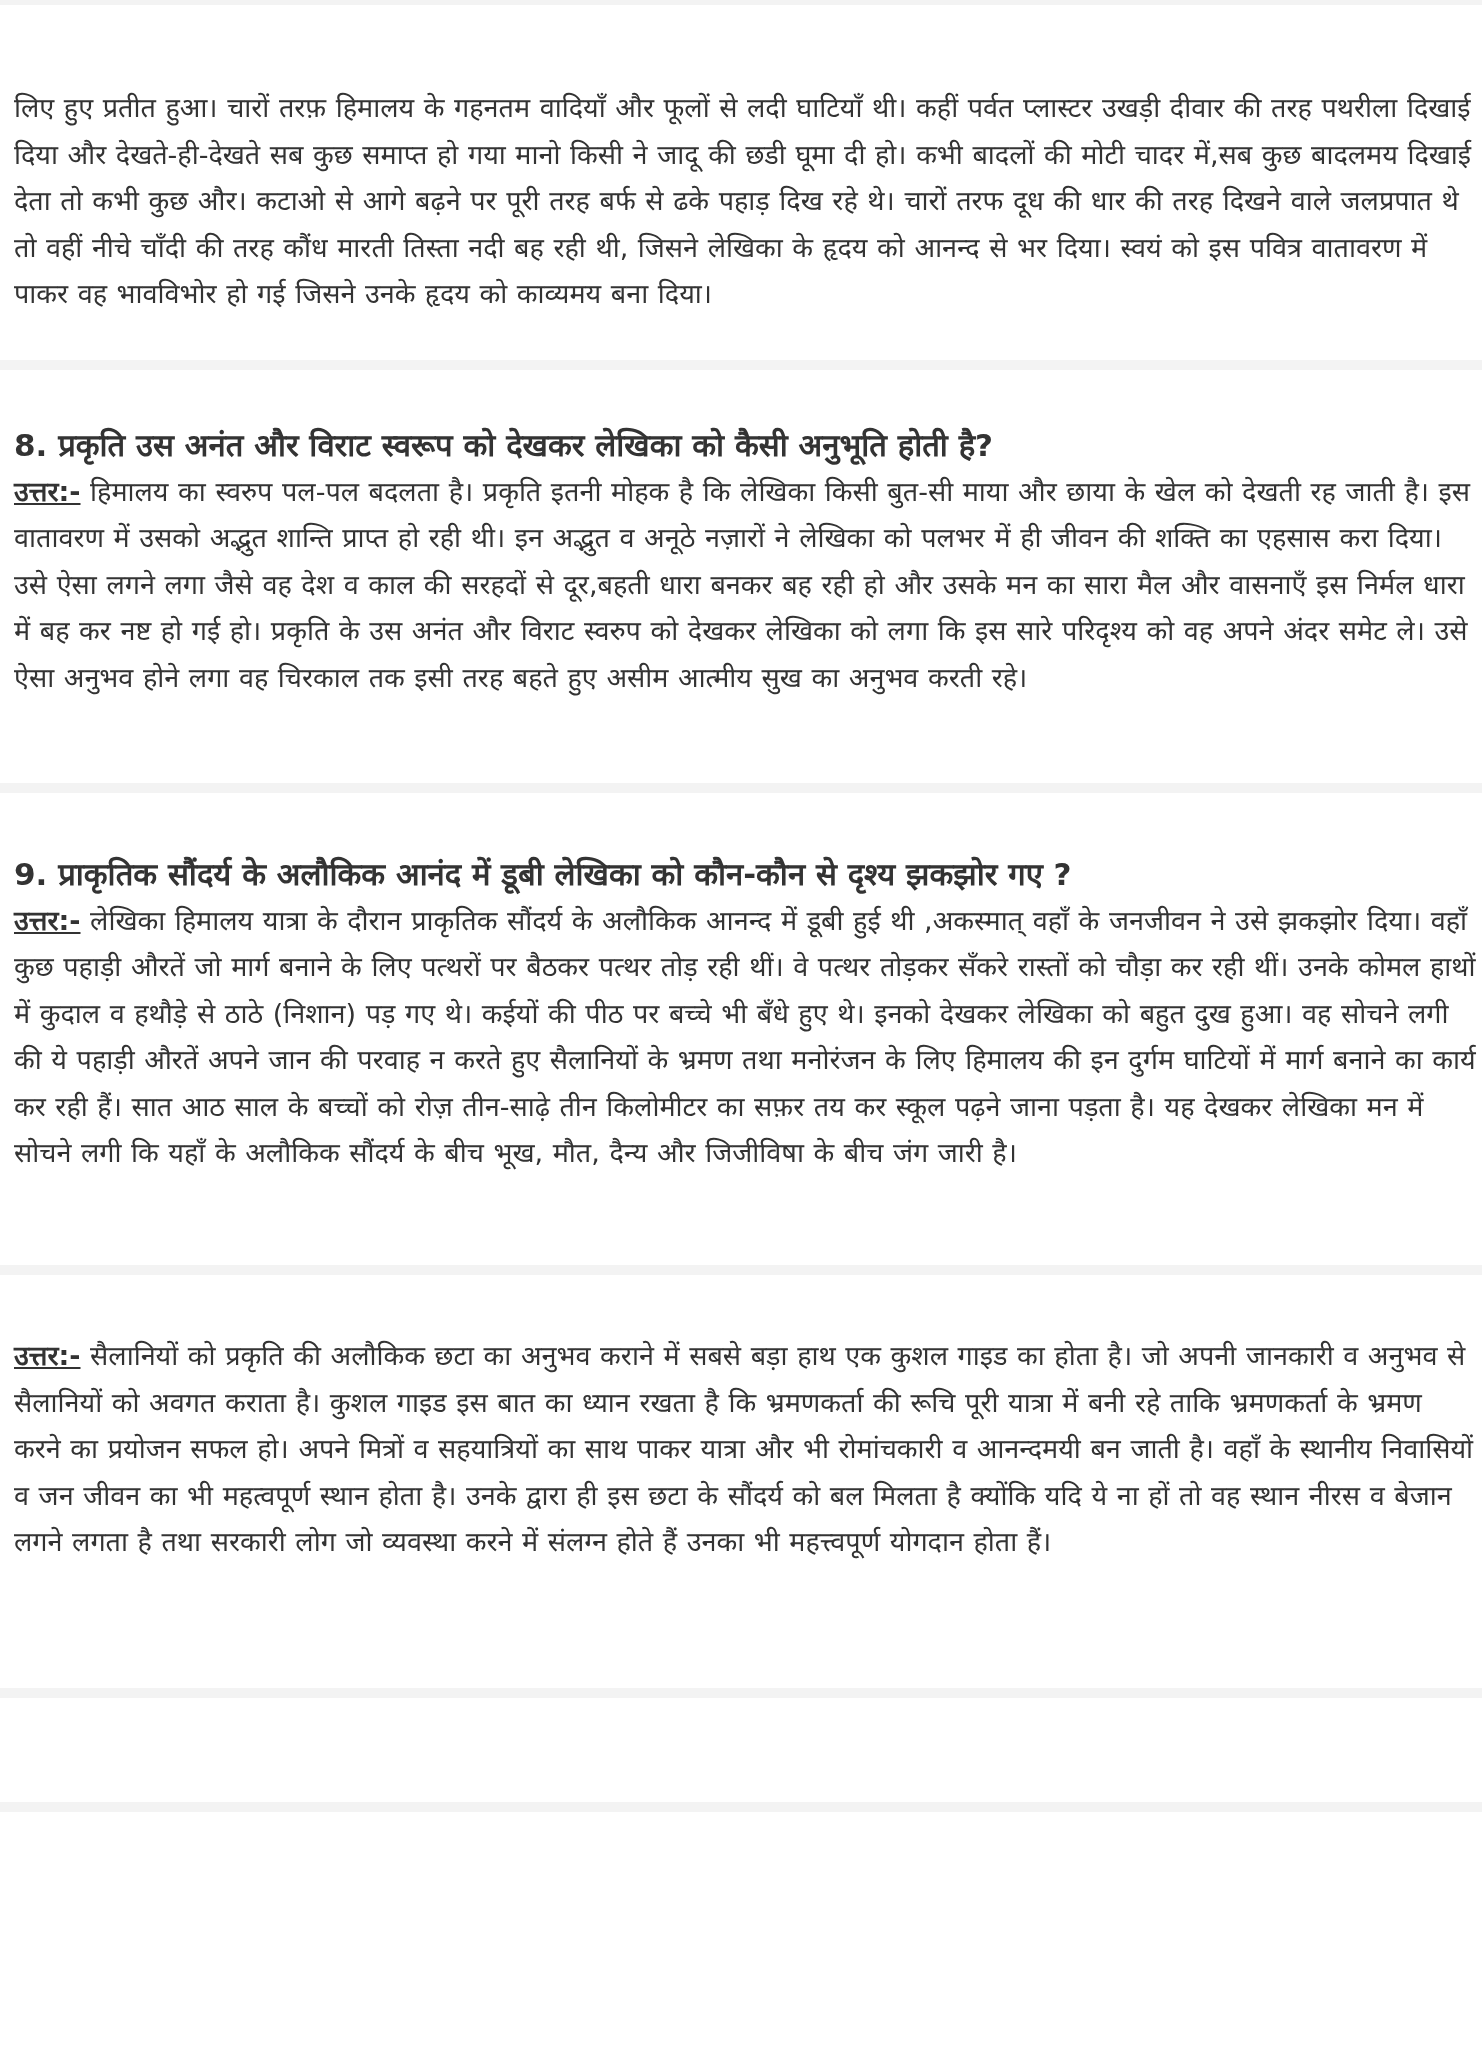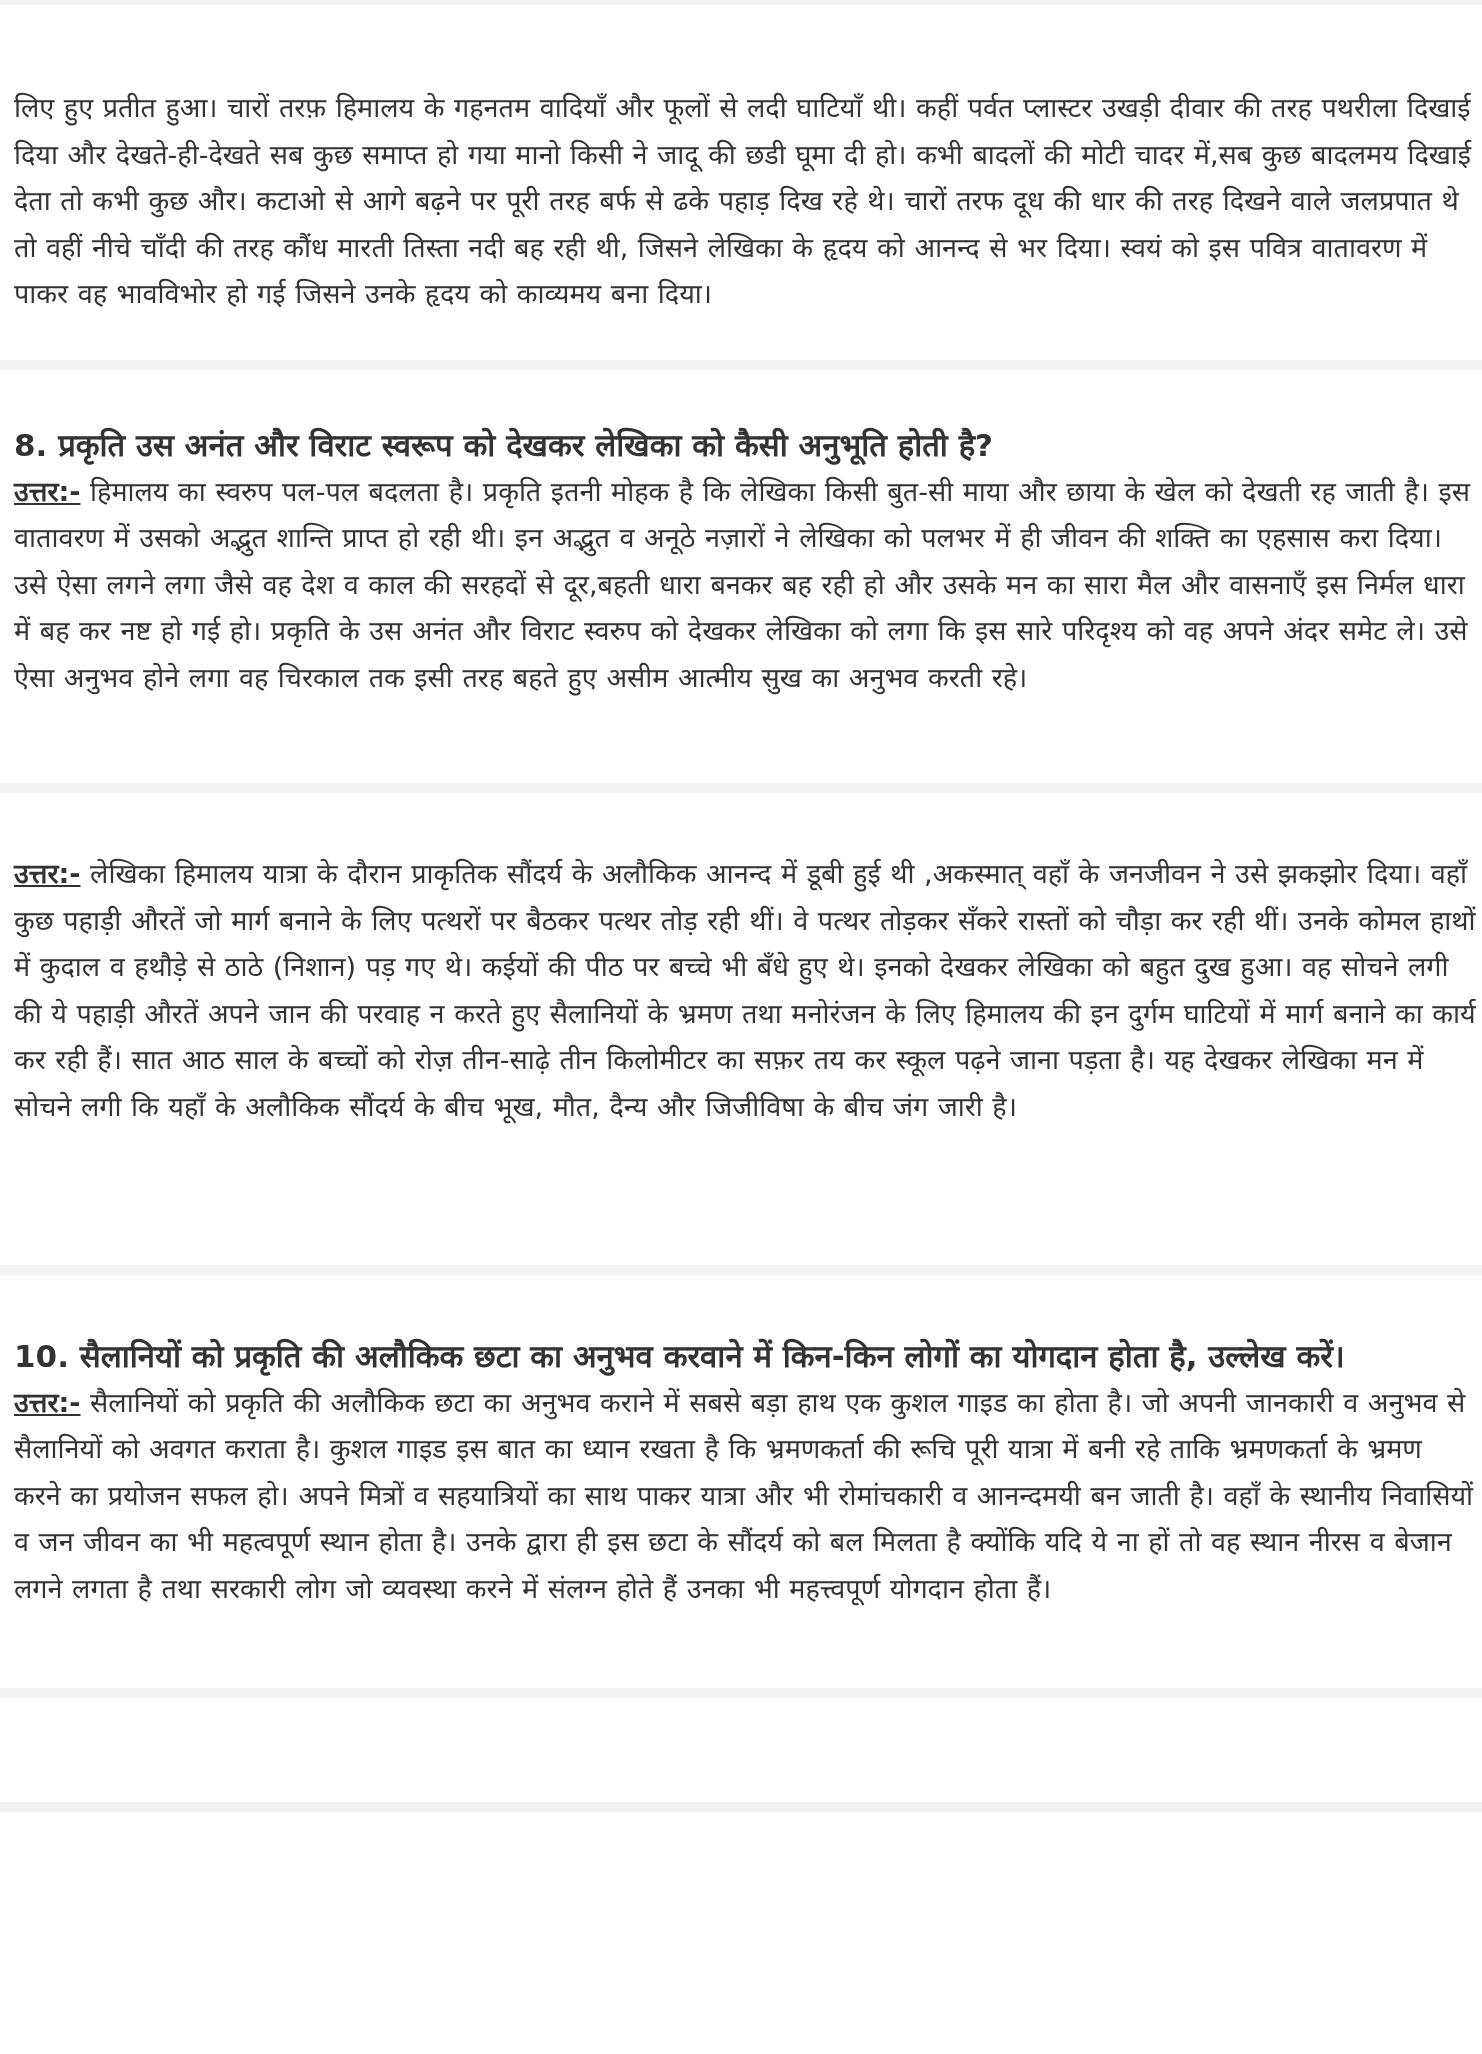--- a/index.html
+++ b/index.html
@@ -60,25 +60,25 @@
 <div class="sep"></div>
 
 <section id="q8" class="block">
   <p class="q">8. प्रकृति उस अनंत और विराट स्वरूप को देखकर लेखिका को कैसी अनुभूति होती है?</p>
   <p class="para"><span class="ans-label">उत्तर:-</span><span> हिमालय का स्वरुप पल-पल बदलता है। प्रकृति इतनी मोहक है कि लेखिका किसी बुत-सी माया और छाया के खेल को देखती रह जाती है। इस वातावरण में उसको अद्भुत शान्ति प्राप्त हो रही थी। इन अद्भुत व अनूठे नज़ारों ने लेखिका को पलभर में ही जीवन की शक्ति का एहसास करा दिया। उसे ऐसा लगने लगा जैसे वह देश व काल की सरहदों से दूर,बहती धारा बनकर बह रही हो और उसके मन का सारा मैल और वासनाएँ इस निर्मल धारा में बह कर नष्ट हो गई हो। प्रकृति के उस अनंत और विराट स्वरुप को देखकर लेखिका को लगा कि इस सारे परिदृश्य को वह अपने अंदर समेट ले। उसे ऐसा अनुभव होने लगा वह चिरकाल तक इसी तरह बहते हुए असीम आत्मीय सुख का अनुभव करती रहे।</span></p>
 </section>
 
 <div class="sep"></div>
 
 <section id="q9" class="block">
+  <p class="q">9. प्राकृतिक सौंदर्य के अलौकिक आनंद में डूबी लेखिका को कौन-कौन से दृश्य झकझोर गए ?</p>
   <p class="para"><span class="ans-label">उत्तर:-</span><span> लेखिका हिमालय यात्रा के दौरान प्राकृतिक सौंदर्य के अलौकिक आनन्द में डूबी हुई थी ,अकस्मात् वहाँ के जनजीवन ने उसे झकझोर दिया। वहाँ कुछ पहाड़ी औरतें जो मार्ग बनाने के लिए पत्थरों पर बैठकर पत्थर तोड़ रही थीं। वे पत्थर तोड़कर सँकरे रास्तों को चौड़ा कर रही थीं। उनके कोमल हाथों में कुदाल व हथौड़े से ठाठे (निशान) पड़ गए थे। कईयों की पीठ पर बच्चे भी बँधे हुए थे। इनको देखकर लेखिका को बहुत दुख हुआ। वह सोचने लगी की ये पहाड़ी औरतें अपने जान की परवाह न करते हुए सैलानियों के भ्रमण तथा मनोरंजन के लिए हिमालय की इन दुर्गम घाटियों में मार्ग बनाने का कार्य कर रही हैं। सात आठ साल के बच्चों को रोज़ तीन-साढ़े तीन किलोमीटर का सफ़र तय कर स्कूल पढ़ने जाना पड़ता है। यह देखकर लेखिका मन में सोचने लगी कि यहाँ के अलौकिक सौंदर्य के बीच भूख, मौत, दैन्य और जिजीविषा के बीच जंग जारी है।</span></p>
 </section>
 
 <div class="sep"></div>
 
 <section id="q10" class="block">
-  <p class="q">10. सैलानियों को प्रकृति की अलौकिक छटा का अनुभव करवाने में किन-किन लोगों का योगदान होता है, उल्लेख करें।</p>
   <p class="para"><span class="ans-label">उत्तर:-</span><span> सैलानियों को प्रकृति की अलौकिक छटा का अनुभव कराने में सबसे बड़ा हाथ एक कुशल गाइड का होता है। जो अपनी जानकारी व अनुभव से सैलानियों को अवगत कराता है। कुशल गाइड इस बात का ध्यान रखता है कि भ्रमणकर्ता की रूचि पूरी यात्रा में बनी रहे ताकि भ्रमणकर्ता के भ्रमण करने का प्रयोजन सफल हो। अपने मित्रों व सहयात्रियों का साथ पाकर यात्रा और भी रोमांचकारी व आनन्दमयी बन जाती है। वहाँ के स्थानीय निवासियों व जन जीवन का भी महत्वपूर्ण स्थान होता है। उनके द्वारा ही इस छटा के सौंदर्य को बल मिलता है क्योंकि यदि ये ना हों तो वह स्थान नीरस व बेजान लगने लगता है तथा सरकारी लोग जो व्यवस्था करने में संलग्न होते हैं उनका भी महत्त्वपूर्ण योगदान होता हैं।</span></p>
 </section>
 
 <div class="sep"></div>
 <div class="bottom-space"></div>
 <div class="sep"></div>
 
 </body></html>

